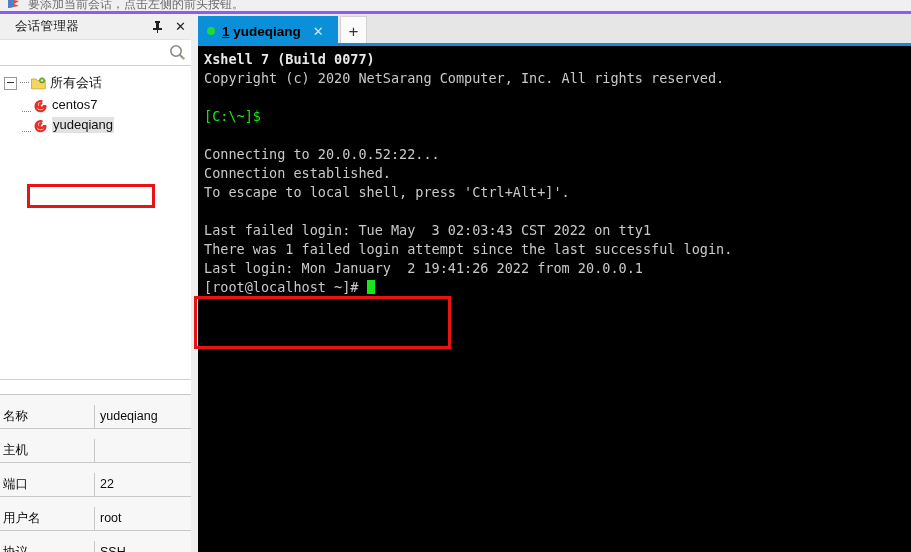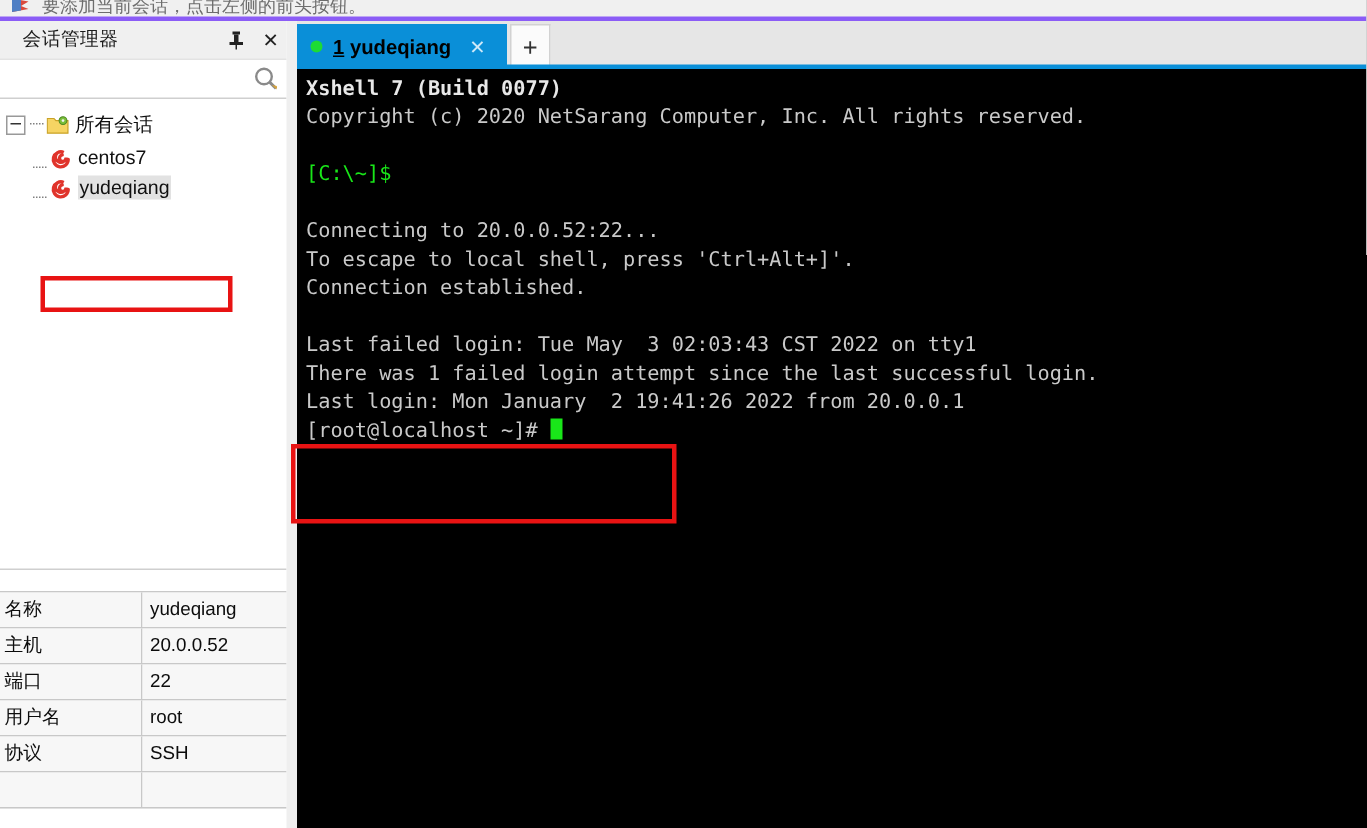--- a/index.html
+++ b/index.html
@@ -190,20 +190,21 @@
     box-sizing: border-box;
     background: #f7f7f7;
   }
   .prop-row {
     display: flex;
     height: 24px;
     border-bottom: 1px solid #c8c8c8;
     box-sizing: border-box;
     font-size: 12.5px;
     color: #0c0c0c;
+    margin-top: 10px;
   }
   .prop-key {
     width: 95px;
     flex: 0 0 95px;
     border-right: 1px solid #c8c8c8;
     box-sizing: border-box;
     padding-left: 3px;
     line-height: 23px;
     background: #f7f7f7;
     overflow: hidden;
@@ -412,21 +413,20 @@
       <div class="redbox-tree"></div>
     </div>
 
     <div class="prop-table">
       <div class="prop-row">
         <span class="prop-key">名称</span>
         <span class="prop-val">yudeqiang</span>
       </div>
       <div class="prop-row">
         <span class="prop-key">主机</span>
-        <span class="prop-val">20.0.0.52</span>
       </div>
       <div class="prop-row">
         <span class="prop-key">端口</span>
         <span class="prop-val">22</span>
       </div>
       <div class="prop-row">
         <span class="prop-key">用户名</span>
         <span class="prop-val">root</span>
       </div>
       <div class="prop-row">
@@ -454,22 +454,22 @@
     <div class="tab-underline"></div>
   </div>
 
   <div class="terminal" id="terminal">
       <div class="tline"><span class="c-white">Xshell 7 (Build 0077)</span></div>
       <div class="tline"><span class="c-grey">Copyright (c) 2020 NetSarang Computer, Inc. All rights reserved.</span></div>
       <div class="tline">&nbsp;</div>
       <div class="tline"><span class="c-green">[C:\~]$</span></div>
       <div class="tline">&nbsp;</div>
       <div class="tline"><span class="c-grey">Connecting to 20.0.0.52:22...</span></div>
+      <div class="tline"><span class="c-grey">Connection established.</span></div>
       <div class="tline"><span class="c-grey">To escape to local shell, press 'Ctrl+Alt+]'.</span></div>
-      <div class="tline"><span class="c-grey">Connection established.</span></div>
       <div class="tline">&nbsp;</div>
       <div class="tline"><span class="c-grey">Last failed login: Tue May  3 02:03:43 CST 2022 on tty1</span></div>
       <div class="tline"><span class="c-grey">There was 1 failed login attempt since the last successful login.</span></div>
       <div class="tline"><span class="c-grey">Last login: Mon January  2 19:41:26 2022 from 20.0.0.1</span></div>
       <div class="tline"><span class="c-grey">[root@localhost ~]# </span><span class="cursor-block"></span></div>
     </div>
 
   <div class="redbox-term"></div>
 
 </div>

